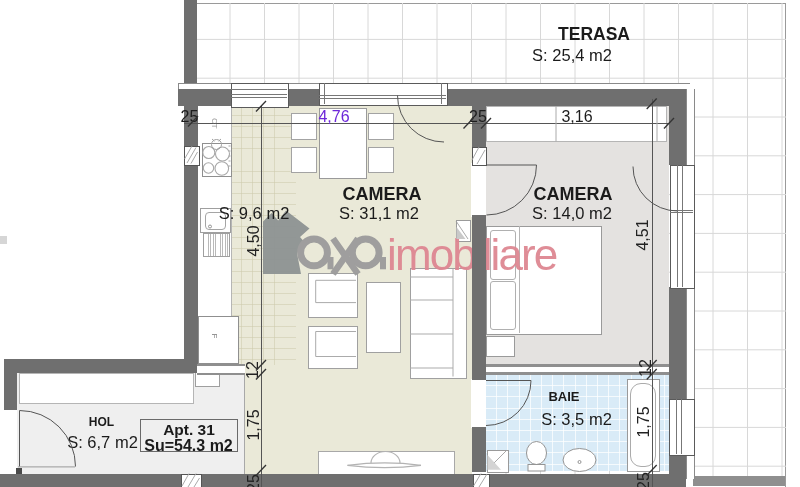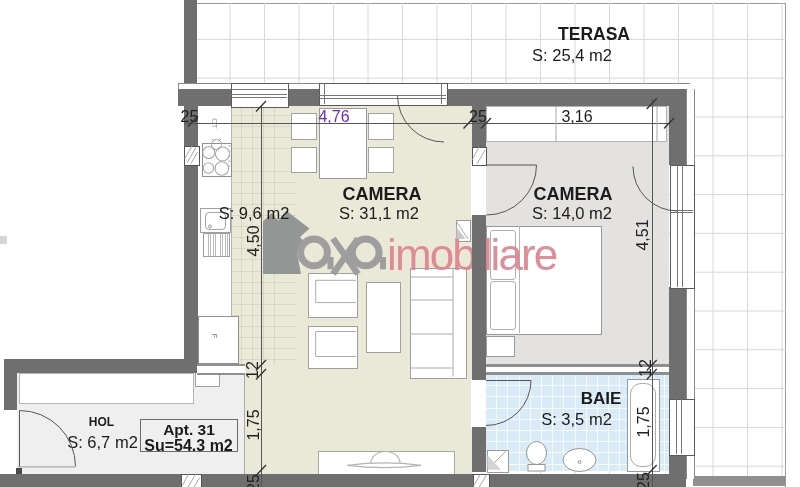--- a/index.html
+++ b/index.html
@@ -155,21 +155,21 @@
 <div class="abs" style="left:261px;top:106px;width:1px;height:381px;background:#555;"></div>
 <div class="abs" style="left:651.7px;top:99px;width:1px;height:388px;background:#555;"></div>
 
 <div class="txt b" style="left:573px;top:26px;font-size:17.5px;margin-left:21px;">TERASA</div>
 <div class="txt" style="left:572px;top:46.5px;font-size:16.5px;">S: 25,4 m2</div>
 <div class="txt" style="left:254px;top:204.5px;font-size:16.5px;">S: 9,6 m2</div>
 <div class="txt b" style="left:382px;top:184.5px;font-size:18px;">CAMERA</div>
 <div class="txt" style="left:379px;top:204.5px;font-size:16.5px;">S: 31,1 m2</div>
 <div class="txt b" style="left:573px;top:184.5px;font-size:18px;">CAMERA</div>
 <div class="txt" style="left:572px;top:204.5px;font-size:16.5px;">S: 14,0 m2</div>
-<div class="txt b" style="left:601px;top:389.5px;font-size:17px;">BAIE</div>
+<div class="txt b" style="left:548px;top:389.5px;font-size:13px;padding-left:32px;">BAIE</div>
 <div class="txt" style="left:576.5px;top:410.5px;font-size:16.5px;">S: 3,5 m2</div>
 <div class="txt b" style="left:101.5px;top:415.5px;font-size:12px;">HOL</div>
 <div class="txt" style="left:102.5px;top:433.5px;font-size:16.5px;">S: 6,7 m2</div>
 
 <div class="abs" style="left:140px;top:418.5px;width:98px;height:33px;background:transparent;border:1px solid #6a6a6a;box-sizing:border-box;"></div>
 <div class="txt b" style="left:189px;top:422px;font-size:15.5px;">Apt. 31</div>
 <div class="txt b" style="left:188.5px;top:437.5px;font-size:16px;text-align:right;">Su=54.3 m2</div>
 
 <div class="txt" style="left:189.5px;top:108.5px;font-size:16px;color:#1d1d1d;">25</div>
 <div class="txt" style="left:334px;top:108.5px;font-size:16px;color:#6d28d9;">4,76</div>

